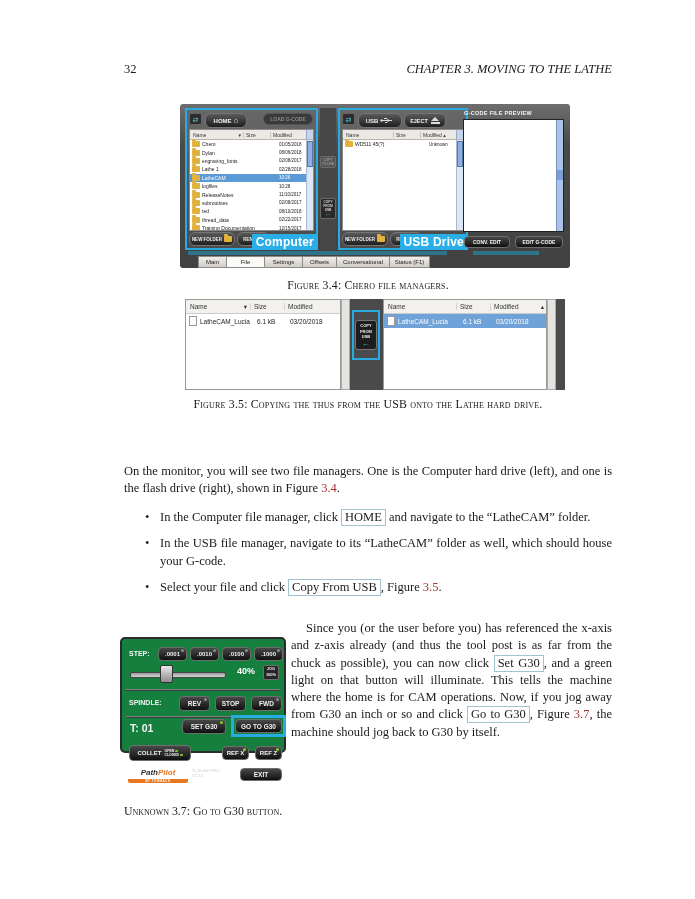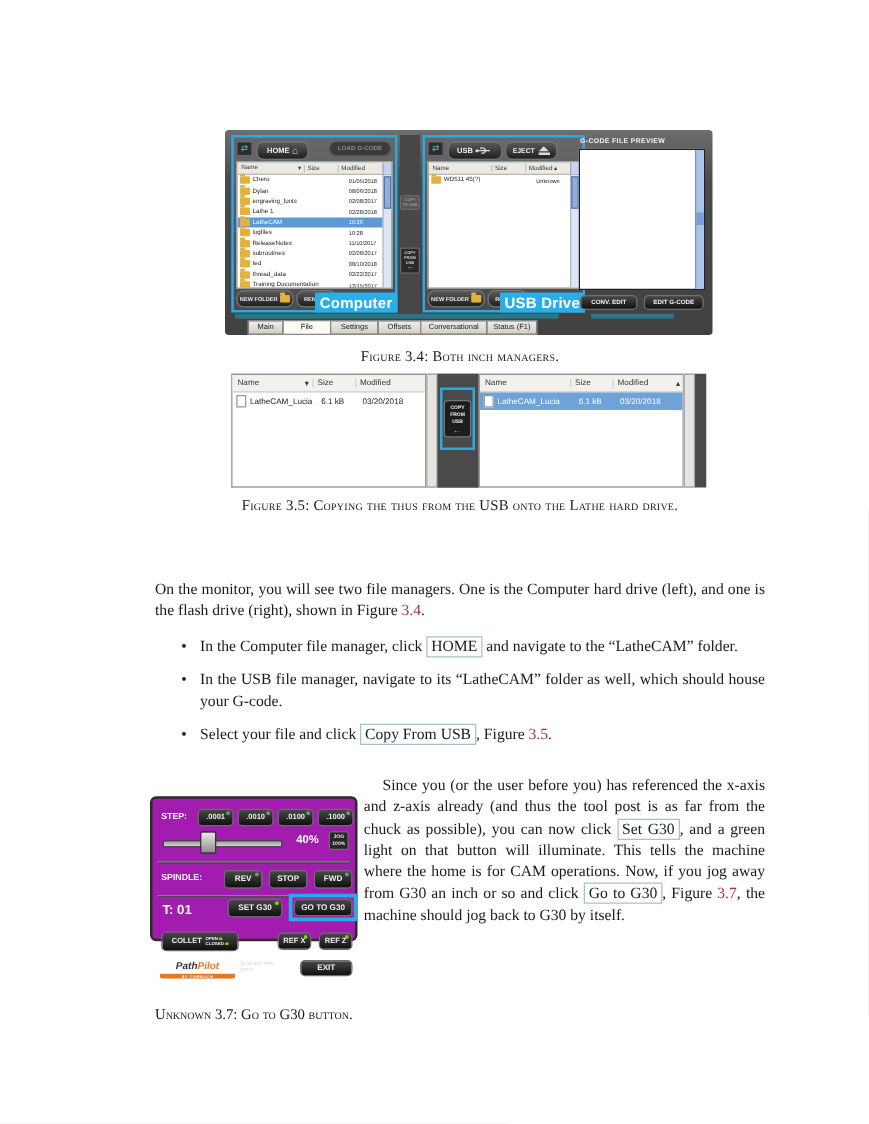--- a/index.html
+++ b/index.html
@@ -127,21 +127,21 @@
   .fl-scroll.s1{left:156px;}
   .fl-scroll.s2{left:362px;}
   .fl-mid{position:absolute;left:165px;top:0;width:33px;height:91px;background:#4a4a4a;}
   .copybox{position:absolute;left:2px;top:11px;width:28px;height:50px;border:2px solid #29aae1;
            background:#4a4a4a;box-sizing:border-box;display:flex;align-items:center;justify-content:center;}
   .copybtn{width:20px;background:#1d1d1d;border:1px solid #777;border-radius:3px;color:#eee;
            font-size:4px;font-weight:bold;text-align:center;line-height:1.35;padding:2px 0;}
   .copybtn .arr{display:block;color:#4fc3d0;font-size:8px;line-height:7px;}
 
   
-  .fig37{position:absolute;left:120px;top:637px;width:166px;height:116px;background:#a21caf;
+  .fig37{position:absolute;left:120px;top:637px;width:166px;height:116px;background:#15803d;
          border:2px solid #2b2b2b;border-radius:5px;box-sizing:border-box;}
   .pp-label{position:absolute;color:#f4f4f4;font-weight:bold;font-size:7px;}
   .ppbtn{background:linear-gradient(#484848,#101010);border:1px solid #6e6e6e;border-radius:4px;
          color:#f0f0f0;font-weight:bold;position:absolute;display:flex;align-items:center;
          justify-content:center;box-sizing:border-box;}
   .pp-div{position:absolute;left:4px;right:4px;height:1px;background:#818181;
           border-bottom:1px solid #3c3c3c;}
   .slider-track{position:absolute;left:8px;top:33px;width:94px;height:4px;border-radius:2px;
                 background:linear-gradient(#9a9a9a,#d6d6d6);border:1px solid #444;}
   .slider-handle{position:absolute;left:38px;top:26px;width:11px;height:16px;border-radius:2px;
@@ -164,20 +164,24 @@
   .pplogo .sub{display:block;font-style:normal;font-weight:bold;font-size:3px;line-height:4px;
                color:#fff;background:#e87722;letter-spacing:.5px;}
   .ppver{position:absolute;left:70px;top:130px;color:#ddd;font-size:3.8px;font-weight:bold;
          line-height:5px;}
 </style>
 </head>
 <body>
 
 <div class="page">
 
+  <div class="pg-header">
+    <span>32</span>
+    <span class="chap">CHAPTER 3.  MOVING TO THE LATHE</span>
+  </div>
 
   <div class="fig34 ui">
 
     <div class="fm-panel lp">
       <div class="fm-toolbar">
         <div class="btn-xfer">⇄</div>
         <div class="dkbtn btn-home">
           <span>HOME</span>
           <span class="house">⌂</span>
         </div>
@@ -334,21 +338,21 @@
     <div class="tabs">
       <div class="tab" style="width:29px;">Main</div>
       <div class="tab active" style="width:38px;">File</div>
       <div class="tab" style="width:38px;">Settings</div>
       <div class="tab" style="width:34px;">Offsets</div>
       <div class="tab" style="width:53px;">Conversational</div>
       <div class="tab" style="width:40px;">Status (F1)</div>
     </div>
   </div>
 
-  <div class="caption" style="top:278px;">Figure 3.4: Both inch managers.</div>
+  <div class="caption" style="top:278px;">Figure 3.4: Chero file managers.</div>
 
   <div class="fig35 ui">
     <div class="fl-list a">
       <div class="fl-head">
         <span class="cn">
             <span>Name</span>
             <span>▾</span>
           </span>
         <span class="cs">Size</span>
         <span class="cm">

